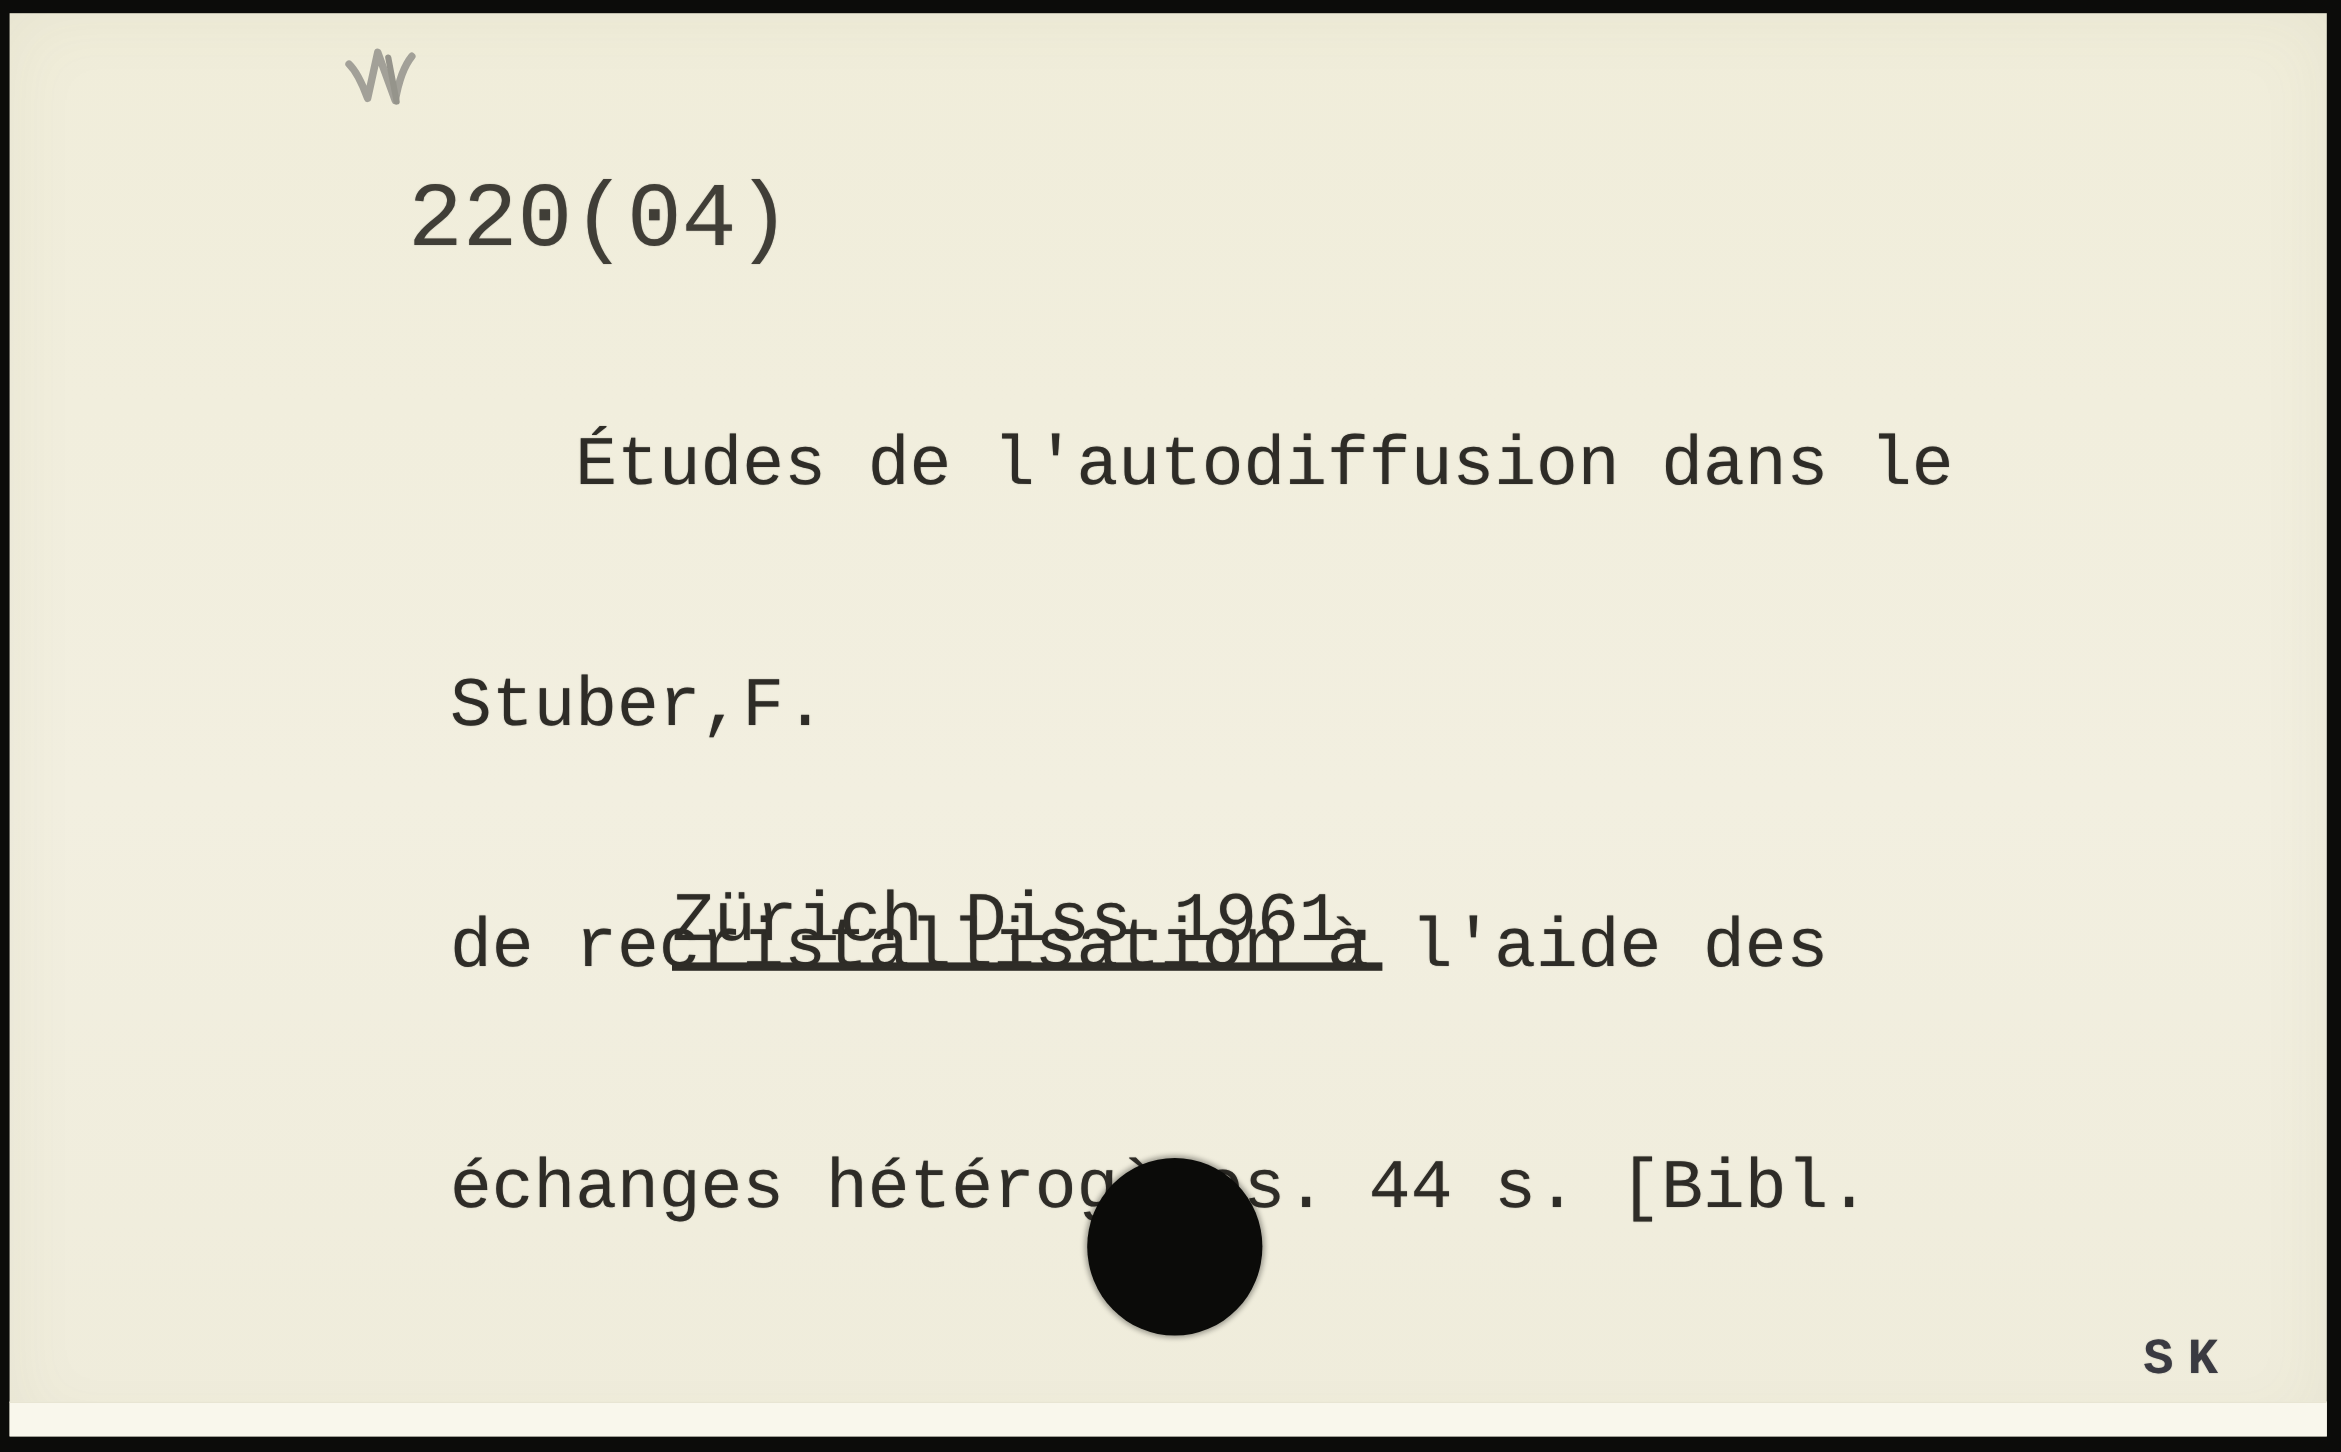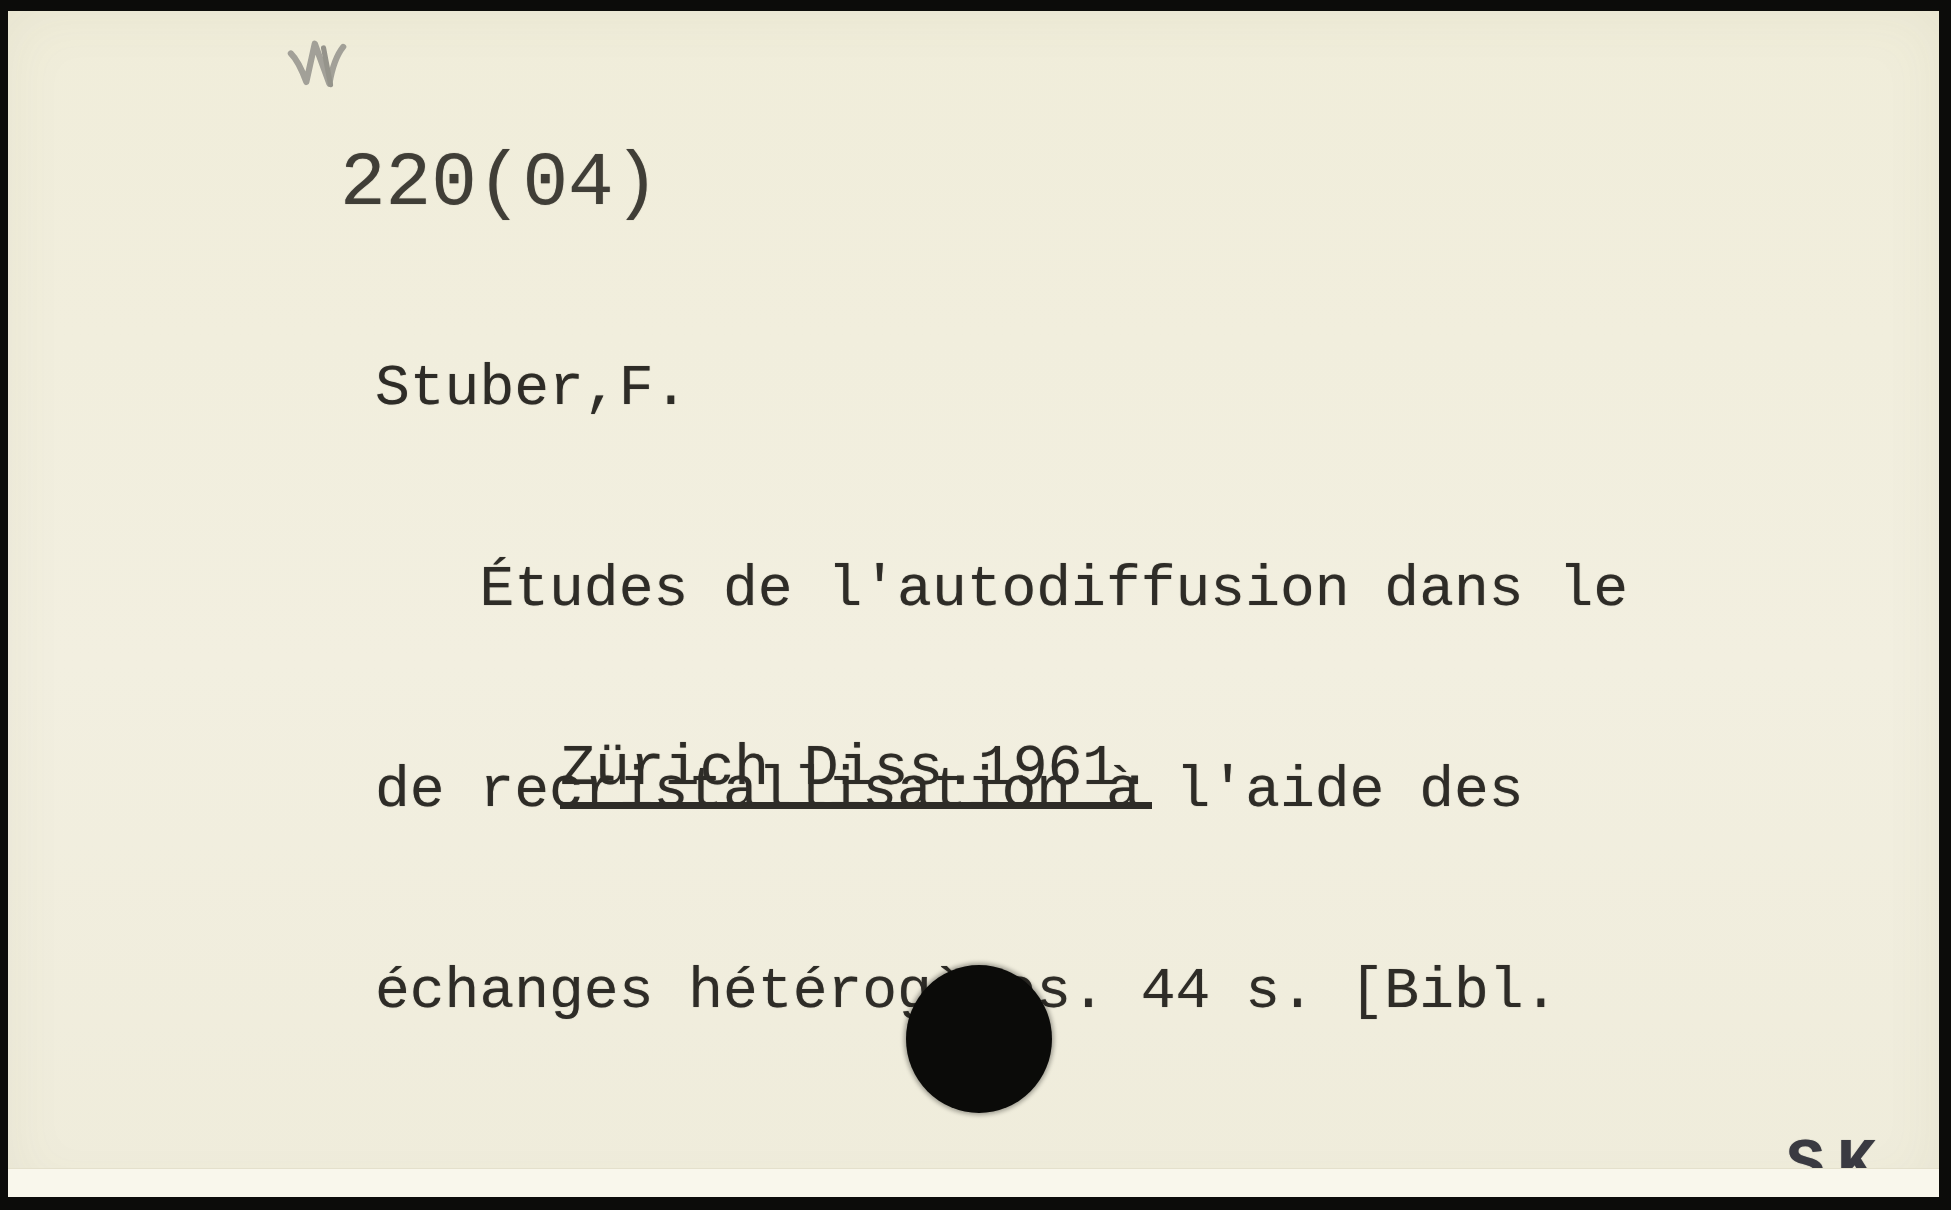--- a/index.html
+++ b/index.html
@@ -46,43 +46,42 @@
     border-bottom:7px solid #2e2c27;
     padding-bottom:1px;
   }
   .punch-hole{
     position:absolute;left:898px;top:954px;width:146px;height:148px;
     background:#0b0b09;border-radius:50%;
     box-shadow:0 0 4px 2px rgba(11,11,9,.35);
   }
   .initials{
     position:absolute;left:1778px;top:1098px;
-    font-size:65px;font-weight:700;letter-spacing:12px;
+    font-size:42px;font-weight:700;letter-spacing:12px;
     color:#3a3a41;
     text-shadow:0 0 1px rgba(58,58,65,.5);
-    margin-top:20px;
   }
 </style>
 </head>
 <body>
 
 <div class="card">
 
   <svg class="pencil-mark" viewBox="0 0 60 58" aria-hidden="true">
     <path d="M4,16 C9,22 13,33 16,45 L28,9 L38,49 C42,35 48,22 55,15" fill="none" stroke="#8f8e88" stroke-width="6" stroke-linecap="round" stroke-linejoin="round"></path>
     <path d="M36,14 L39,50" fill="none" stroke="#7f7e78" stroke-width="5" stroke-linecap="round"></path>
   </svg>
 
   <div class="classification">
     <div class="cls-line">220(04)</div>
   </div>
 
   <div class="body-text">
+    <div class="line">   Études de l'autodiffusion dans le</div>
     <div class="line">Stuber,F.</div>
-    <div class="line">   Études de l'autodiffusion dans le</div>
     <div class="line">de recristallisation à l'aide des</div>
     <div class="line">échanges hétérogènes. 44 s. [Bibl.</div>
     
   </div>
 
   <div class="imprint">
     <span class="underlined">Zürich Diss.1961.</span>
   </div>
 
   <div class="punch-hole"></div>

